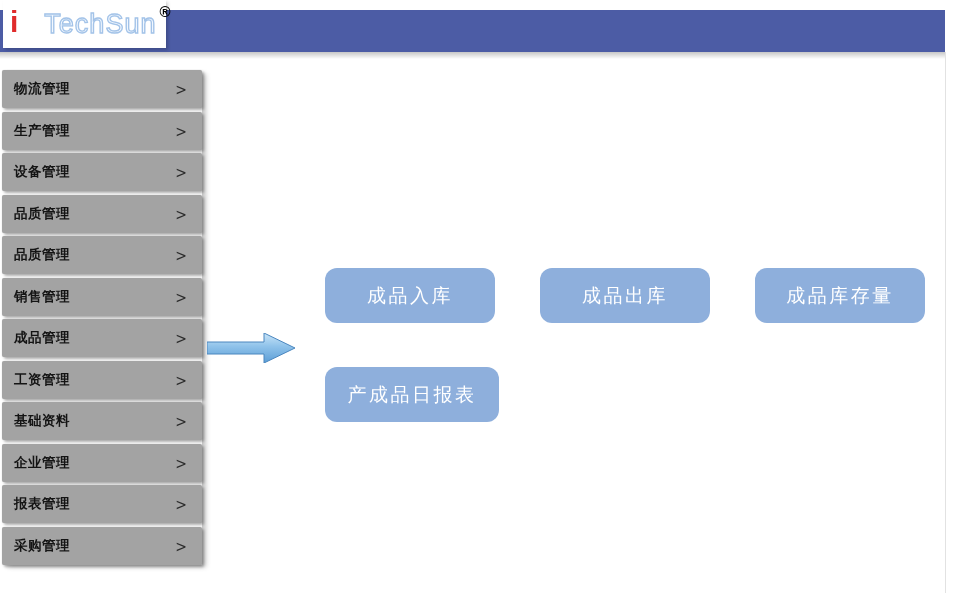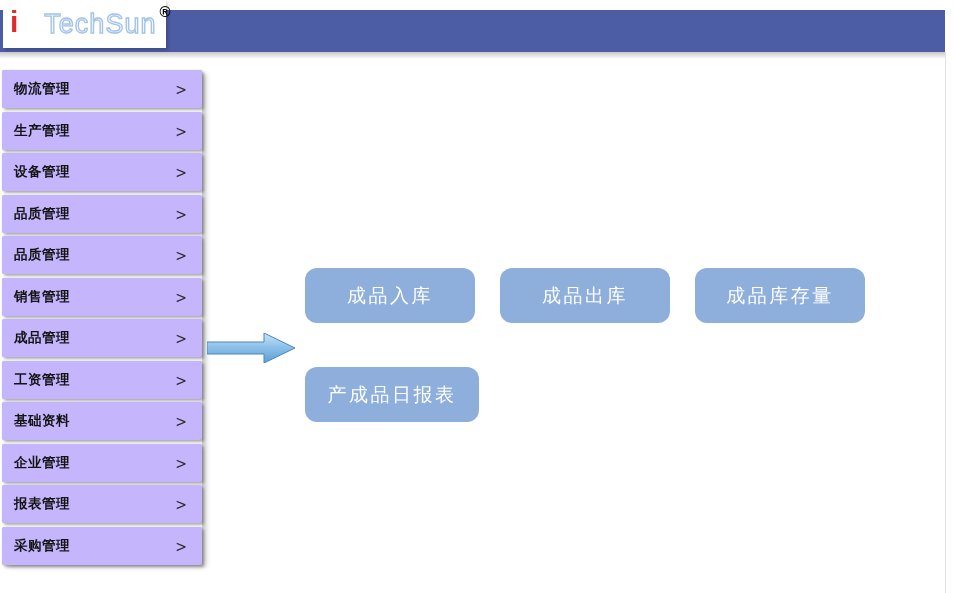--- a/index.html
+++ b/index.html
@@ -52,21 +52,21 @@
 
   
   .sidebar {
     position:absolute; left:2px; top:70px;
     width:200px;
     display:flex; flex-direction:column; gap:3.5px;
     box-shadow:5px 3px 5px -1px rgba(0,0,0,0.22);
   }
   .side-item {
     height:38px; width:200px;
-    background:#c4b5fd;
+    background:#a3a3a3;
     border-radius:2px;
     box-shadow:2px 2px 3px rgba(0,0,0,0.32), 0 0 1px rgba(0,0,0,0.2);
     display:flex; align-items:center; justify-content:space-between;
     padding:0 15px 0 12px;
     cursor:pointer;
     gap:24px;
   }
   .side-item .label {
     font-size:13.5px; font-weight:bold; color:#141414;
     letter-spacing:0.5px;
@@ -83,20 +83,21 @@
   .btn-row.second { margin-top:44px; }
   .big-btn {
     width:170px; height:55px;
     background:var(--button-fill, #8EAFDC);
     border:none; border-radius:12px;
     color:var(--button-text, #FFFFFF);
     font-family:"Liberation Serif", serif;
     font-size:19px; letter-spacing:2.5px;
     display:flex; align-items:center; justify-content:center;
     cursor:pointer;
+    margin-left:20px;
   }
   .btn-row.second .big-btn { width:174px;text-align:right; }
 
   
   .flow-arrow {
     position:absolute; left:207px; top:333px;
     width:88px; height:30px;
   }
 
   

